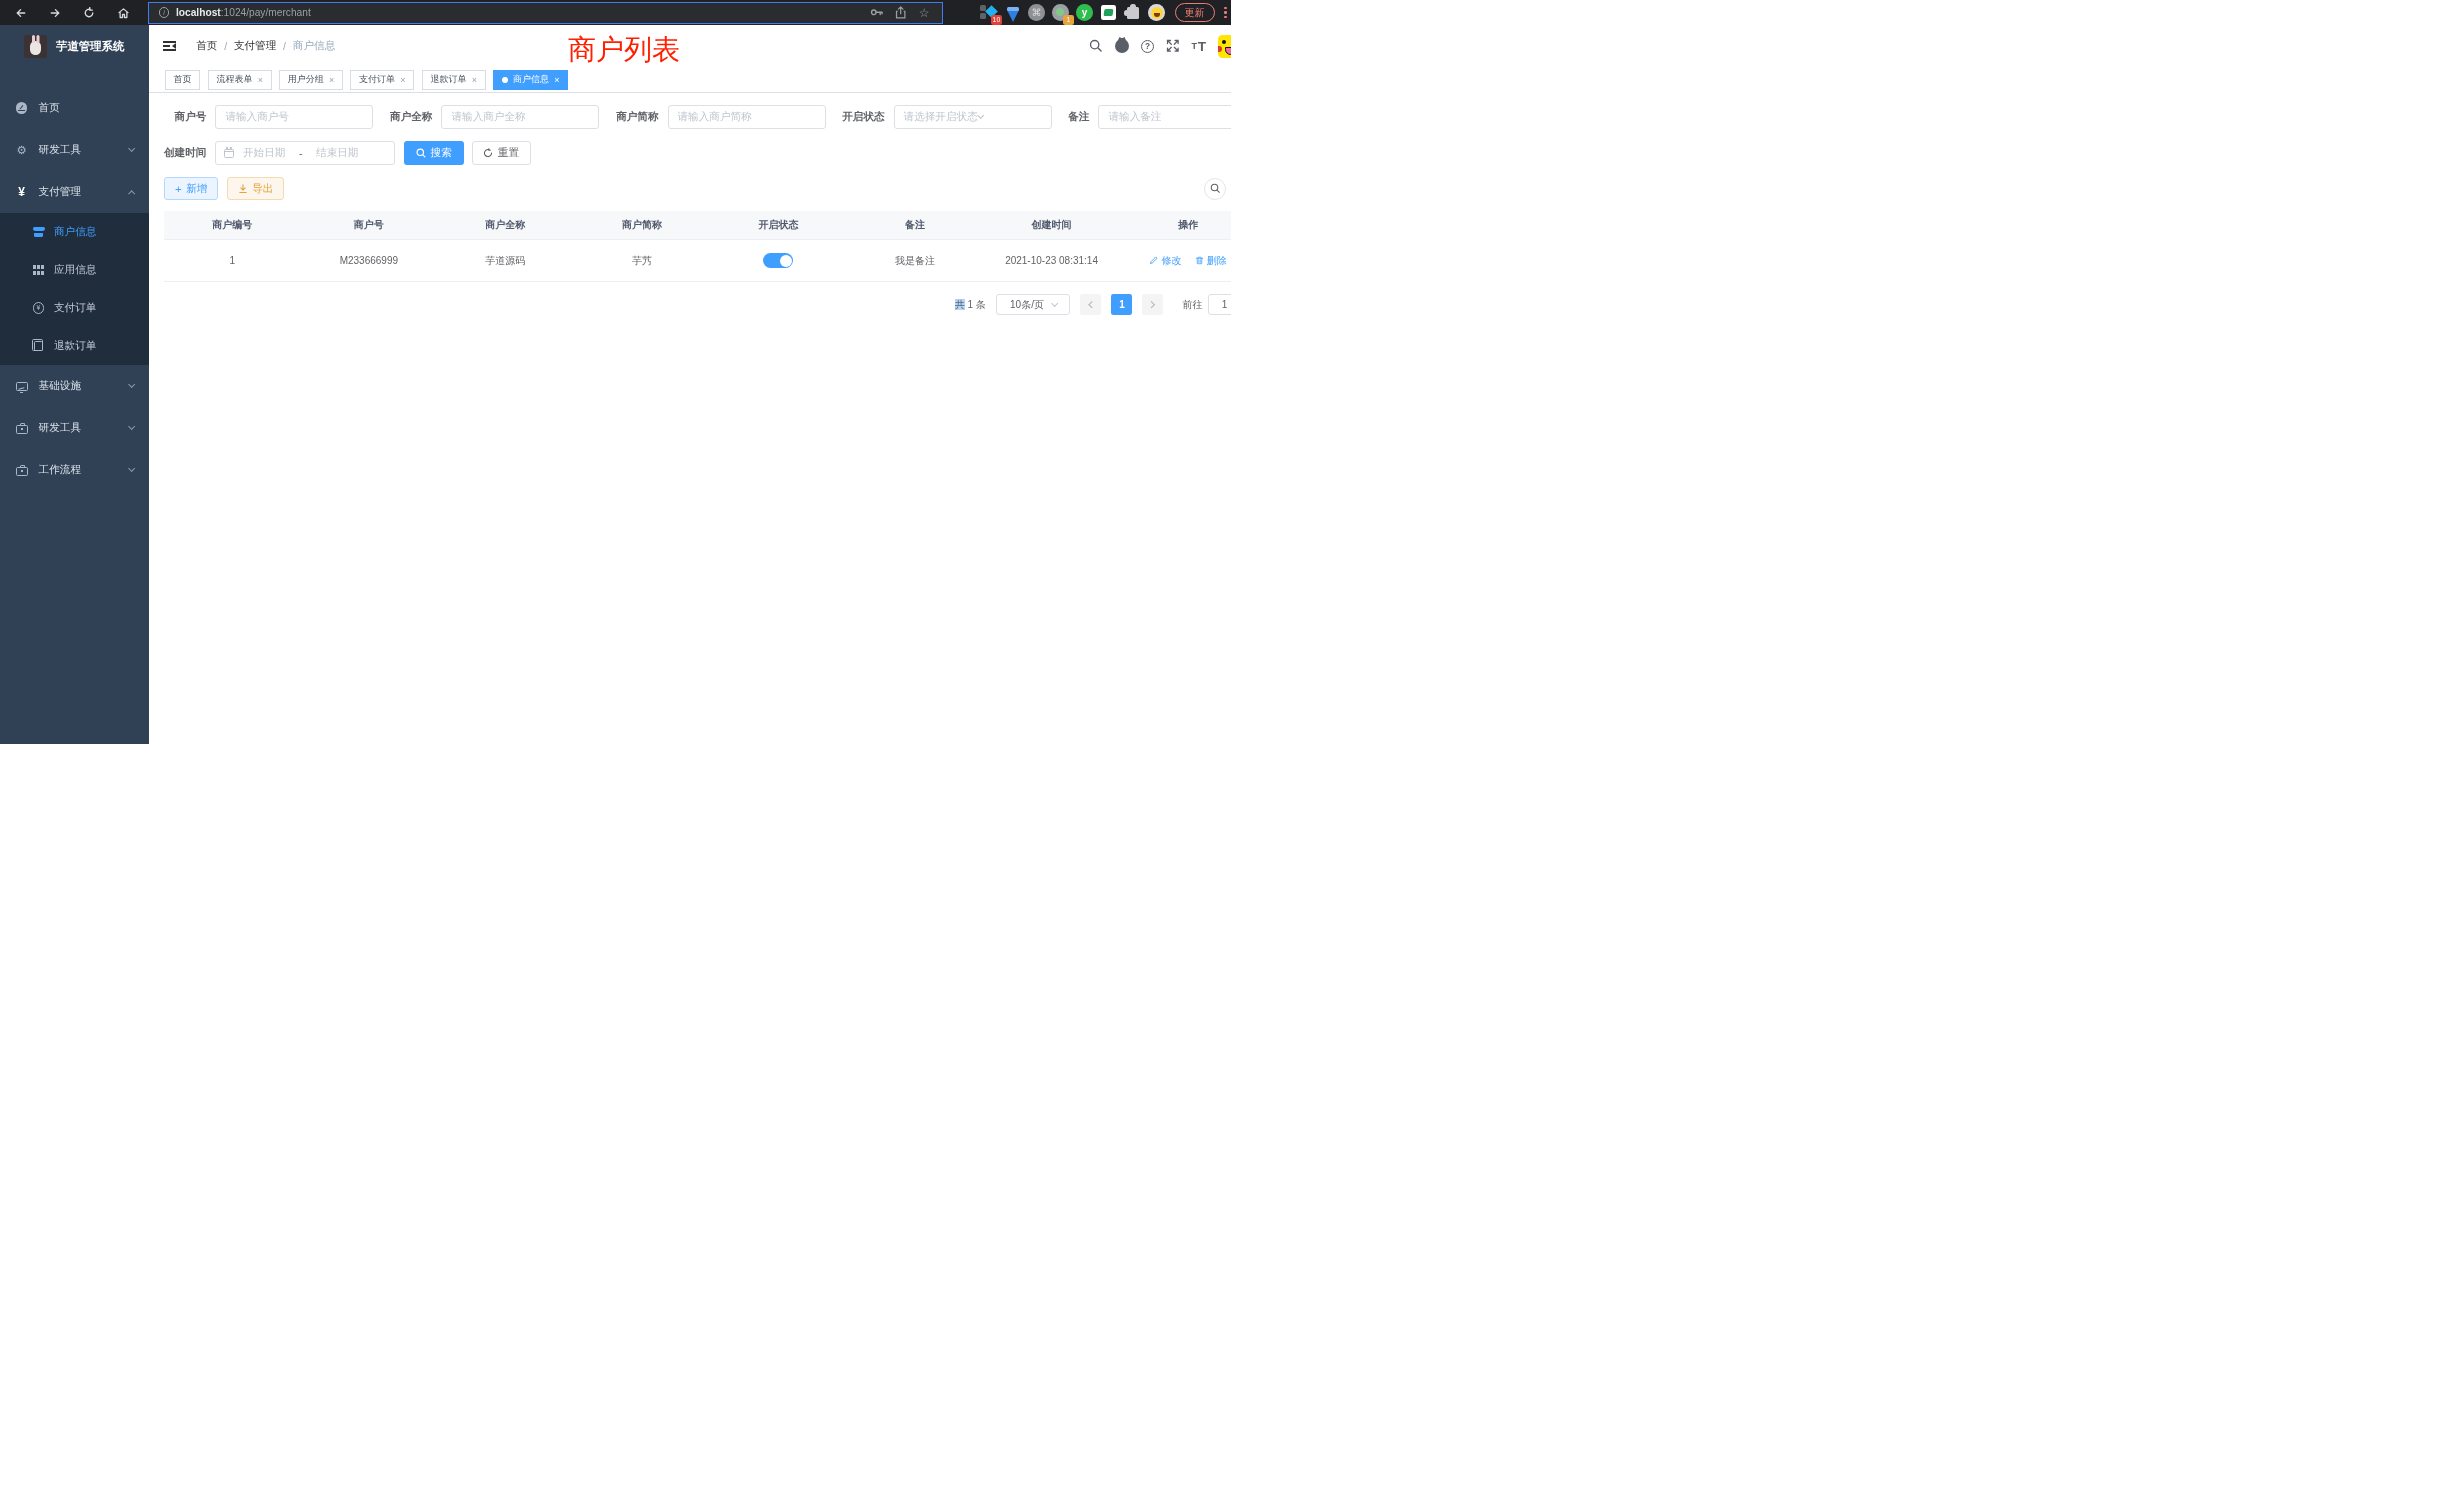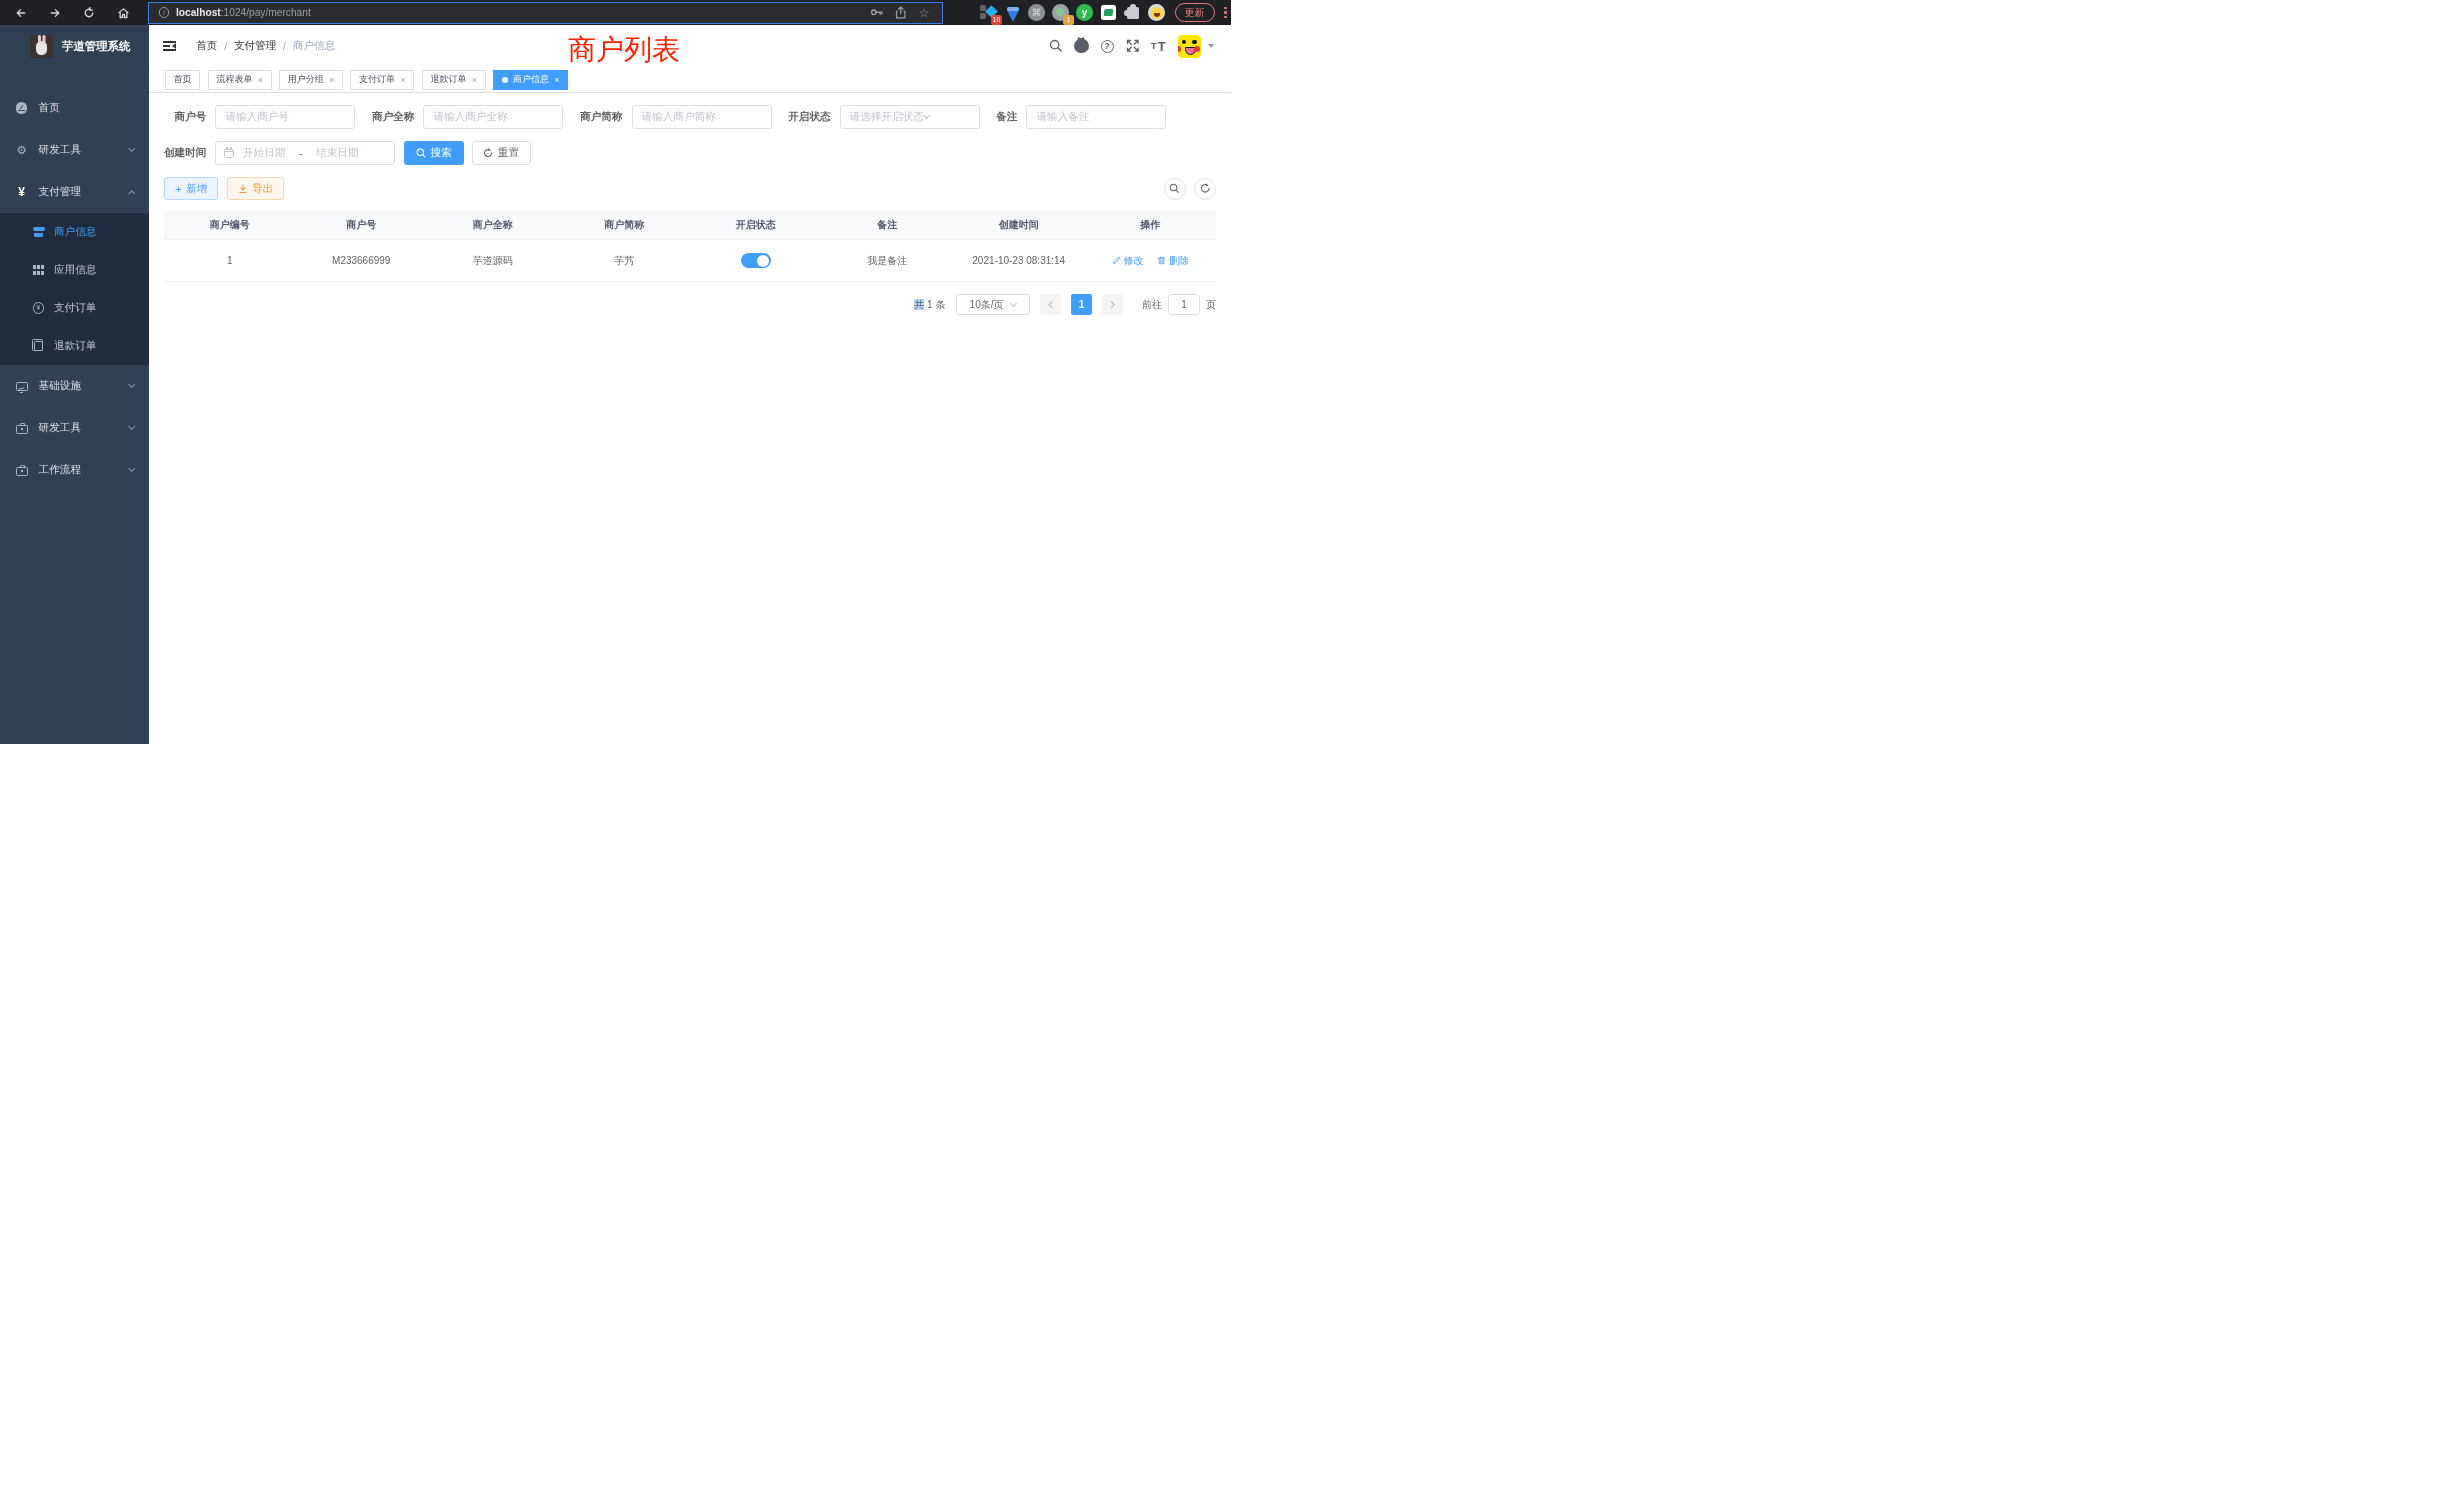--- a/index.html
+++ b/index.html
@@ -45,21 +45,21 @@
   .ext-emoji:before { content:""; position:absolute; left:2.3px; top:3px; width:12px; height:12px; border-radius:50%; background:#ffd43b; }
   .ext-emoji:after { content:""; position:absolute; left:5.3px; top:9px; width:6px; height:3.8px; border-radius:0 0 6px 6px; background:#7a3c00; }
   .update-btn { margin-left:9px; height:19px; padding:0 9px; border:1.1px solid #ec7d74; border-radius:10px;
     color:#ec7d74; font-size:10px; display:flex; align-items:center; flex:0 0 auto; }
   .kebab { margin-left:6px; width:12px; display:flex; flex-direction:column; align-items:center; gap:1.9px; }
   .kebab i { width:2.7px; height:2.7px; border-radius:50%; background:#ec7d74; }
 
   
   .app { display:flex; height:719px; }
   .sidebar { width:149px; background:#304156; color:#c6cfdb; flex:0 0 149px; }
-  .logo-row { height:42px; display:flex; align-items:center; padding-left:30px; }
+  .logo-row { height:42px; display:flex; align-items:center; padding-left:24px; }
   .logo { width:23px; height:23px; border-radius:2.3px; background:#3c3234; position:relative; overflow:hidden; }
   .logo:before { content:""; position:absolute; left:6px; top:6.8px; width:10.6px; height:13.6px; background:#e9e6e4; border-radius:5.3px; }
   .logo:after { content:""; position:absolute; left:7.6px; top:0.8px; width:3px; height:7.6px; background:#e9cfd4; border-radius:1.5px; box-shadow:4.5px 0 0 #e9cfd4; }
   .app-title { margin-left:9px; color:#fff; font-size:11.4px; font-weight:700; }
   .menu { margin-top:20px; }
   .m-item { height:42px; display:flex; align-items:center; padding:0 15px; font-size:10.6px; cursor:pointer; }
   .m-item .lbl { margin-left:10.6px; color:#dbe2ea; }
   .m-ic { width:13px; height:13px; display:flex; align-items:center; justify-content:center; color:#aab7c6; font-size:11.4px; flex:0 0 13px; }
   .m-spacer { flex:1; }
   .chev { width:5.3px; height:5.3px; border-right:1.1px solid #8a97a6; border-bottom:1.1px solid #8a97a6; transform:rotate(45deg); margin-top:-2.3px; }
@@ -121,21 +121,21 @@
   .tab .x { margin-left:5.3px; font-size:9px; color:#9aa3af; }
   .tab.active { background:#409eff; border-color:#409eff; color:#fff; }
   .tab.active .x { color:#fff; }
   .tab .dot { width:6px; height:6px; border-radius:50%; background:#fff; margin-right:5.3px; }
 
   .content { flex:1; padding:12px 15px 0 15px; background:#fff; }
   .frow { display:flex; align-items:center; }
   .frow + .frow { margin-top:12px; }
   .fitem { display:flex; align-items:center; margin-right:16.7px; }
   .flabel { font-size:10.6px; font-weight:600; color:#606266; margin-right:9px; white-space:nowrap; }
-  .inp { width:140px; height:24px; border:0.8px solid #dcdfe6; border-radius:3px; display:flex; align-items:center; padding:0 9px; font-size:10.6px; color:#bfc4cd; background:#fff; }
+  .inp { width:158px; height:24px; border:0.8px solid #dcdfe6; border-radius:3px; display:flex; align-items:center; padding:0 9px; font-size:10.6px; color:#bfc4cd; background:#fff; }
   .inp.select { }
   .sel-chev { width:5.3px; height:5.3px; border-right:1.1px solid #c0c4cc; border-bottom:1.1px solid #c0c4cc; transform:rotate(45deg); margin-top:-2.3px; }
   .date-inp { width:180px; height:24px; border:0.8px solid #dcdfe6; border-radius:3px; display:flex; align-items:center; font-size:10.6px; color:#bfc4cd; padding:0 7.6px; }
   .cal-ic { width:10px; height:9px; border:1px solid #c0c4cc; border-radius:1.5px; position:relative; margin-right:9px; flex:0 0 10px; }
   .cal-ic:before { content:""; position:absolute; top:1.9px; left:0; width:8px; border-top:1px solid #c0c4cc; }
   .cal-ic:after { content:""; position:absolute; top:-2.3px; left:1.5px; width:1.1px; height:2.3px; background:#c0c4cc; box-shadow:3.8px 0 0 #c0c4cc; }
   .date-inp .dsep { color:#606266; margin:0 13.6px; }
   .btn { height:24px; border-radius:3px; font-size:10.6px; display:inline-flex; align-items:center; justify-content:flex-start; cursor:pointer; border:0.8px solid transparent; }
   .btn svg { margin-right:4.5px; }
   .btn-primary { background:#409eff; color:#fff; padding:0 11.4px; margin-left:8.3px; }

